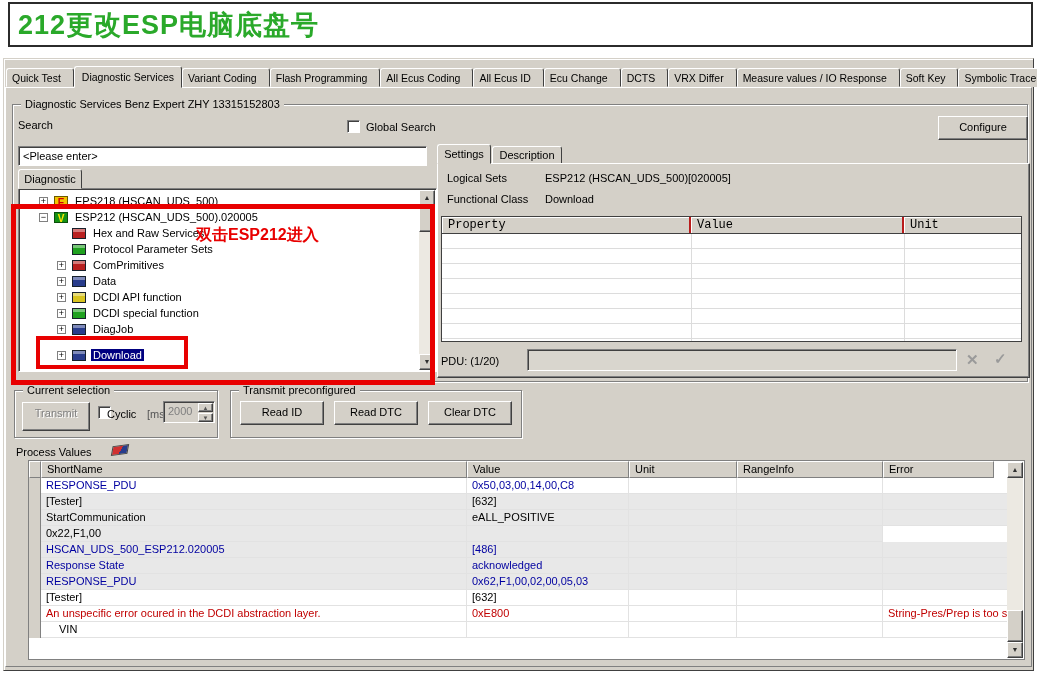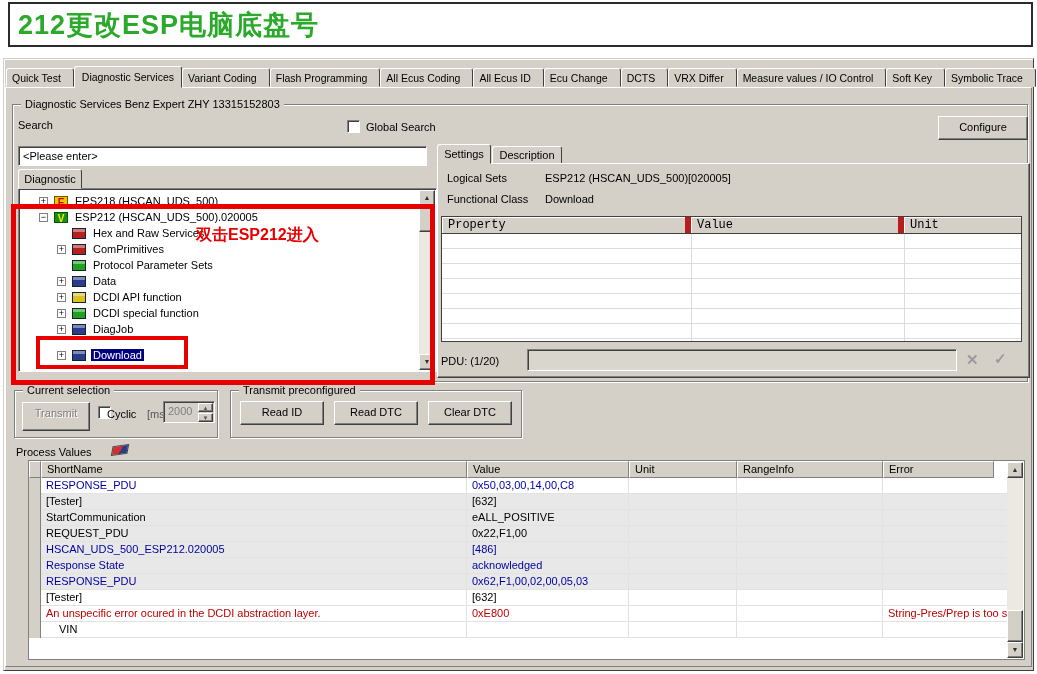--- a/index.html
+++ b/index.html
@@ -81,21 +81,21 @@
   #annotation { left:196px; top:225px; color:#e80000; font-weight:bold; font-size:16px; z-index:51; }
 
   
   #settings-panel { left:437px; top:163px; width:593px; height:215px; background:#d4d0c8;
                     border:1px solid; border-color:#ffffff #404040 #404040 #ffffff; box-shadow: inset -1px -1px 0 #808080; }
   #ll-label { left:447px; top:172px; } #ll-value { left:545px; top:172px; }
   #fc-label { left:447px; top:193px; } #fc-value { left:545px; top:193px; }
 
   #prop-table { left:441px; top:216px; width:581px; height:126px; border:1px solid #404040; background:#fff; }
   #prop-head { display:flex; height:17px; background:#d4d0c8; border-bottom:1px solid #404040; font-family:"Liberation Mono", monospace; font-size:12px; }
-  #prop-head > div { padding:1px 6px; border-right:6px solid #b91c1c; box-shadow: inset 1px 1px 0 #fff; overflow:hidden; white-space:nowrap; }
+  #prop-head > div { padding:1px 6px; border-right:2px solid #b91c1c; box-shadow: inset 1px 1px 0 #fff; overflow:hidden; white-space:nowrap; }
   #prop-head > div:nth-of-type(1){ width:249px; } #prop-head > div:nth-of-type(2){ width:213px; } #prop-head > div:nth-of-type(3){ width:117px; border-right:none; }
   #prop-body { position:absolute; left:0; top:17px; right:0; bottom:0;
                background: repeating-linear-gradient(to bottom, #ffffff 0 14px, #dcdcdc 14px 15px); }
   .pvline { position:absolute; top:0; bottom:0; width:1px; background:#dcdcdc; }
 
   #pdu-label { left:441px; top:355px; }
   #pdu-input { left:527px; top:349px; width:430px; height:22px; background:#d9d6ce; border:1px solid; border-color:#808080 #fff #fff #808080; box-shadow: inset 1px 1px 0 #404040; font-size:11px; padding:2px 4px; outline:none; }
   .pdu-ic { font-size:15px; color:#9a9a9a; font-weight:bold; }
   #pdu-x { left:966px; top:351px; } #pdu-ok { left:994px; top:350px; }
 
@@ -180,21 +180,21 @@
 
     <div class="mtab">
       <span>DCTS</span>
     </div>
 
     <div class="mtab">
       <span>VRX Differ</span>
     </div>
 
     <div class="mtab">
-      <span>Measure values / IO Control</span>
+      <span>Measure values / IO Response</span>
     </div>
 
     <div class="mtab">
       <span>Soft Key</span>
     </div>
 
     <div class="mtab">
       <span>Symbolic Trace</span>
     </div>
   </div>
@@ -226,29 +226,29 @@
         <span class="tlabel">ESP212 (HSCAN_UDS_500).020005</span>
       </div>
 
       <div class="trow lvl1">
         <span class="exp none"></span>
         <i class="tico box red"></i>
         <span class="tlabel">Hex and Raw Services</span>
       </div>
 
       <div class="trow lvl1">
-        <span class="exp plus"></span>
-        <i class="tico box red"></i>
-        <span class="tlabel">ComPrimitives</span>
-      </div>
-
-      <div class="trow lvl1">
         <span class="exp none"></span>
         <i class="tico box green"></i>
         <span class="tlabel">Protocol Parameter Sets</span>
+      </div>
+
+      <div class="trow lvl1">
+        <span class="exp plus"></span>
+        <i class="tico box red"></i>
+        <span class="tlabel">ComPrimitives</span>
       </div>
 
       <div class="trow lvl1">
         <span class="exp plus"></span>
         <i class="tico box navy"></i>
         <span class="tlabel">Data</span>
       </div>
 
       <div class="trow lvl1">
         <span class="exp plus"></span>
@@ -383,21 +383,20 @@
         <div class="gut"></div>
         <span class="c">StartCommunication</span>
         <span class="c">eALL_POSITIVE</span>
         <span class="c"></span>
         <span class="c"></span>
         <span class="c"></span>
       </div>
 
       <div class="pvrow shaded">
         <div class="gut"></div>
-        <span class="c">REQUEST_PDU</span>
         <span class="c">0x22,F1,00</span>
         <span class="c"></span>
         <span class="c"></span>
         <span class="c"></span>
       </div>
 
       <div class="pvrow blue shaded">
         <div class="gut"></div>
         <span class="c">HSCAN_UDS_500_ESP212.020005</span>
         <span class="c">[486]</span>

